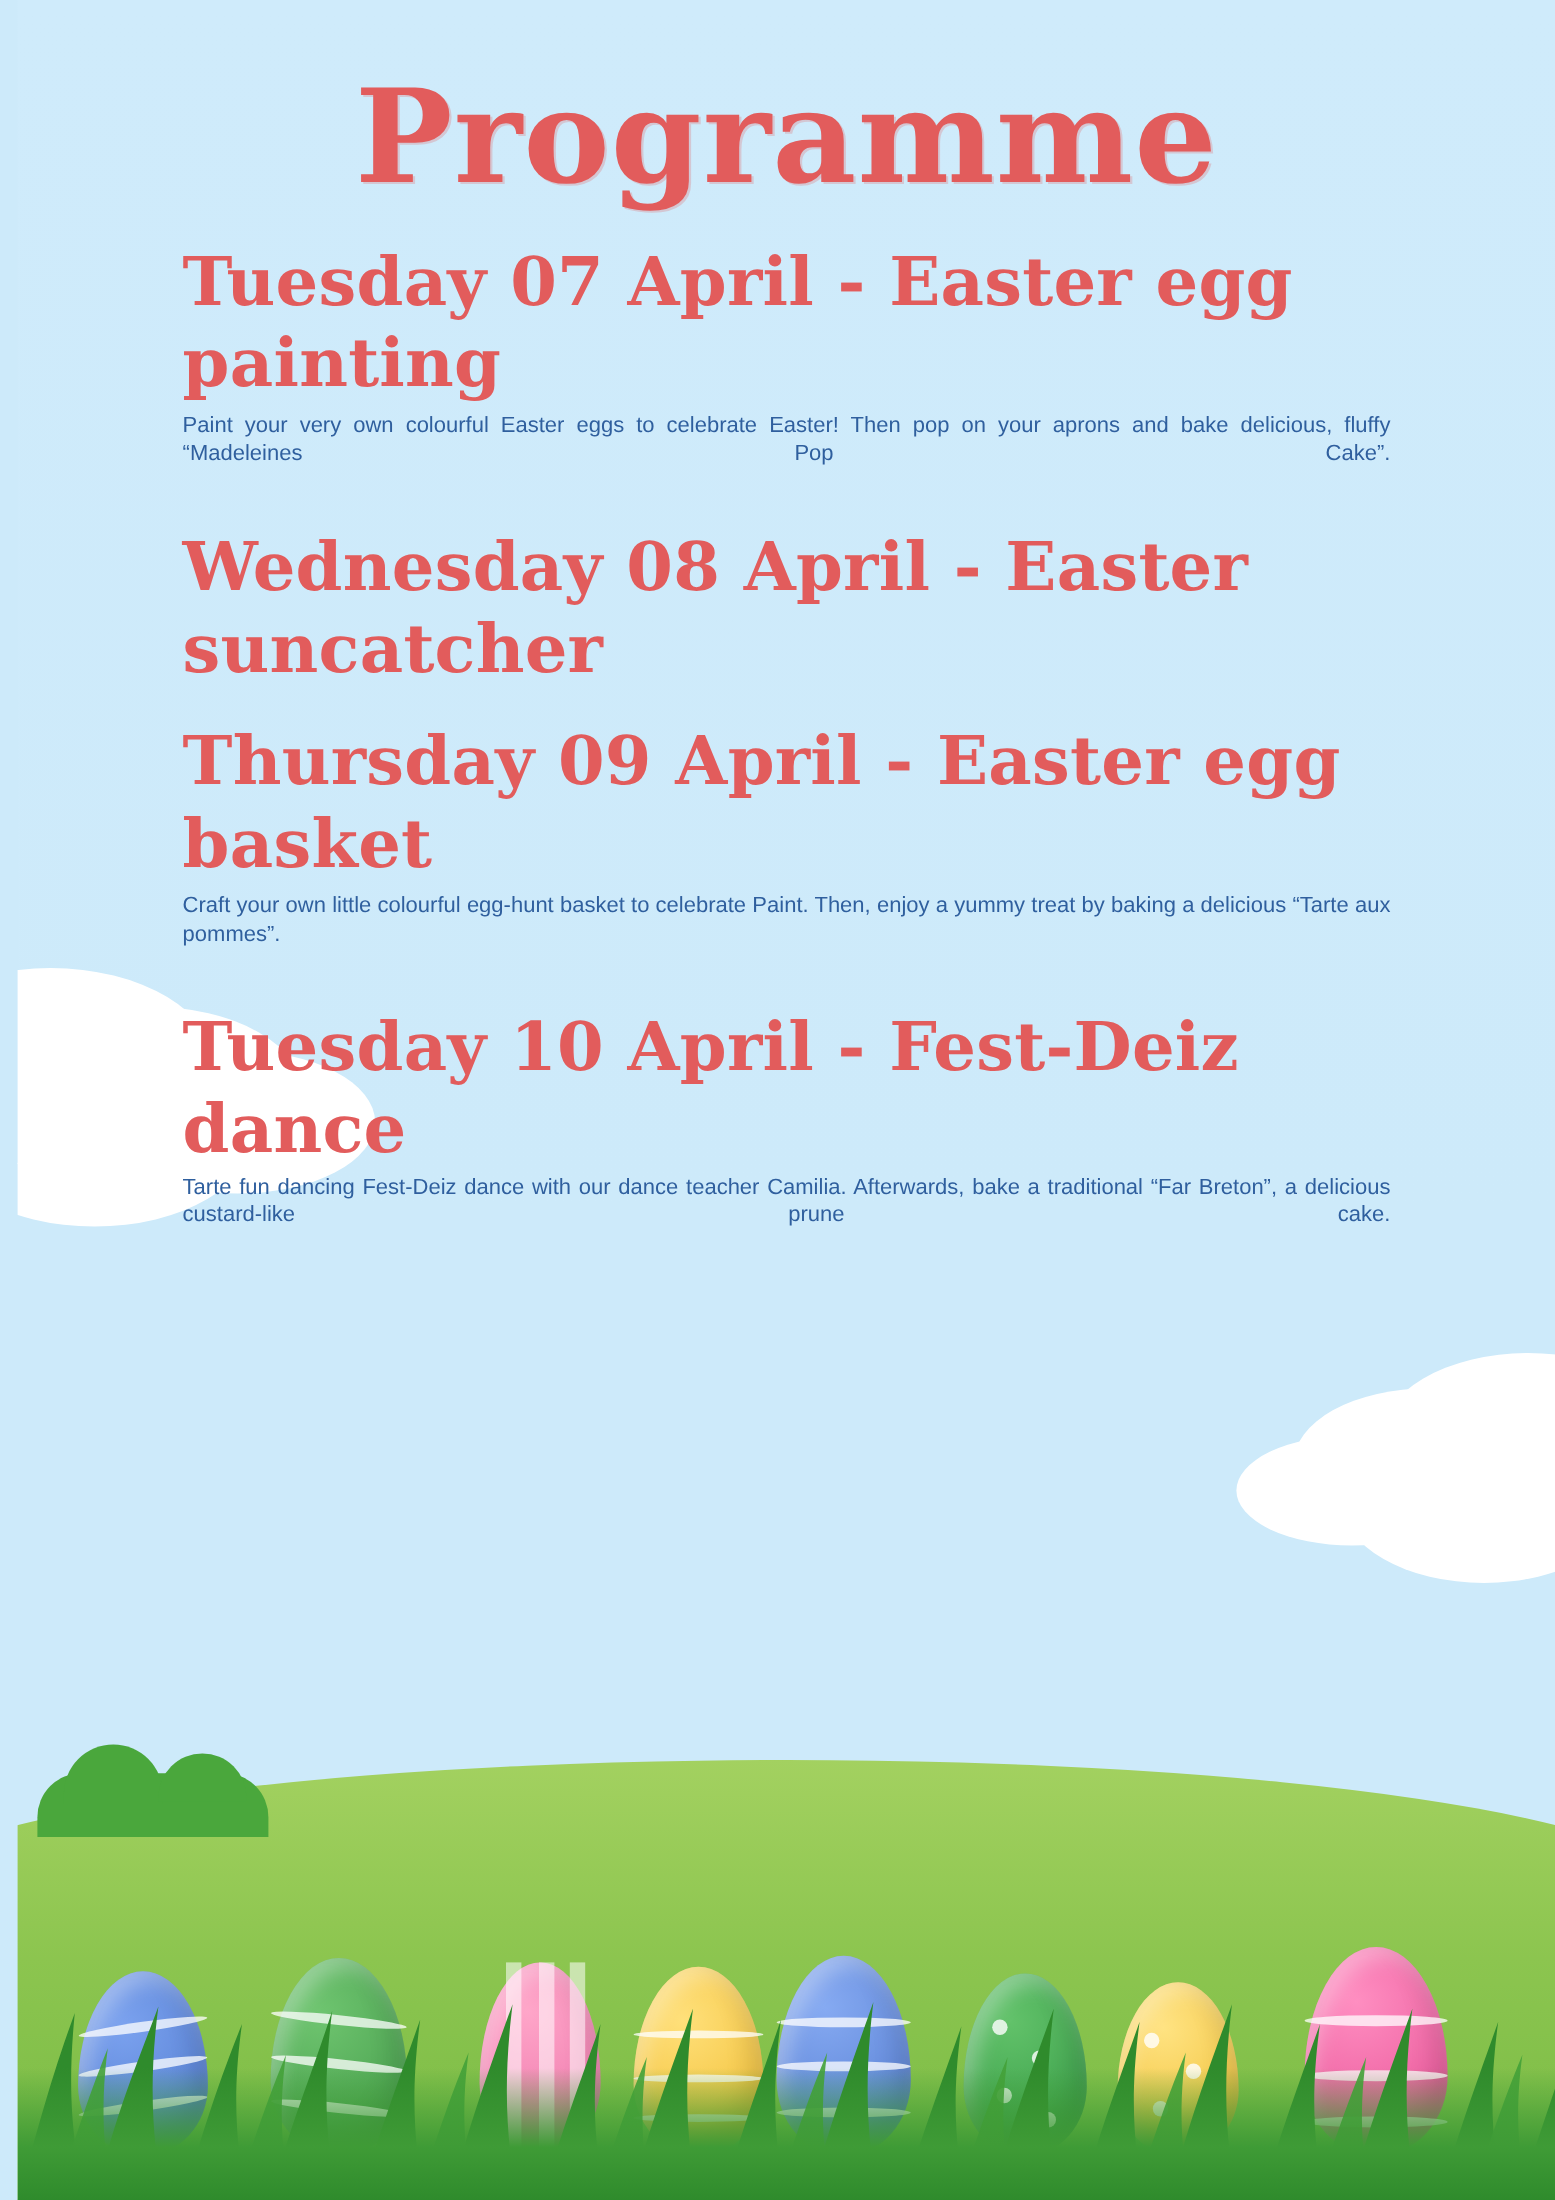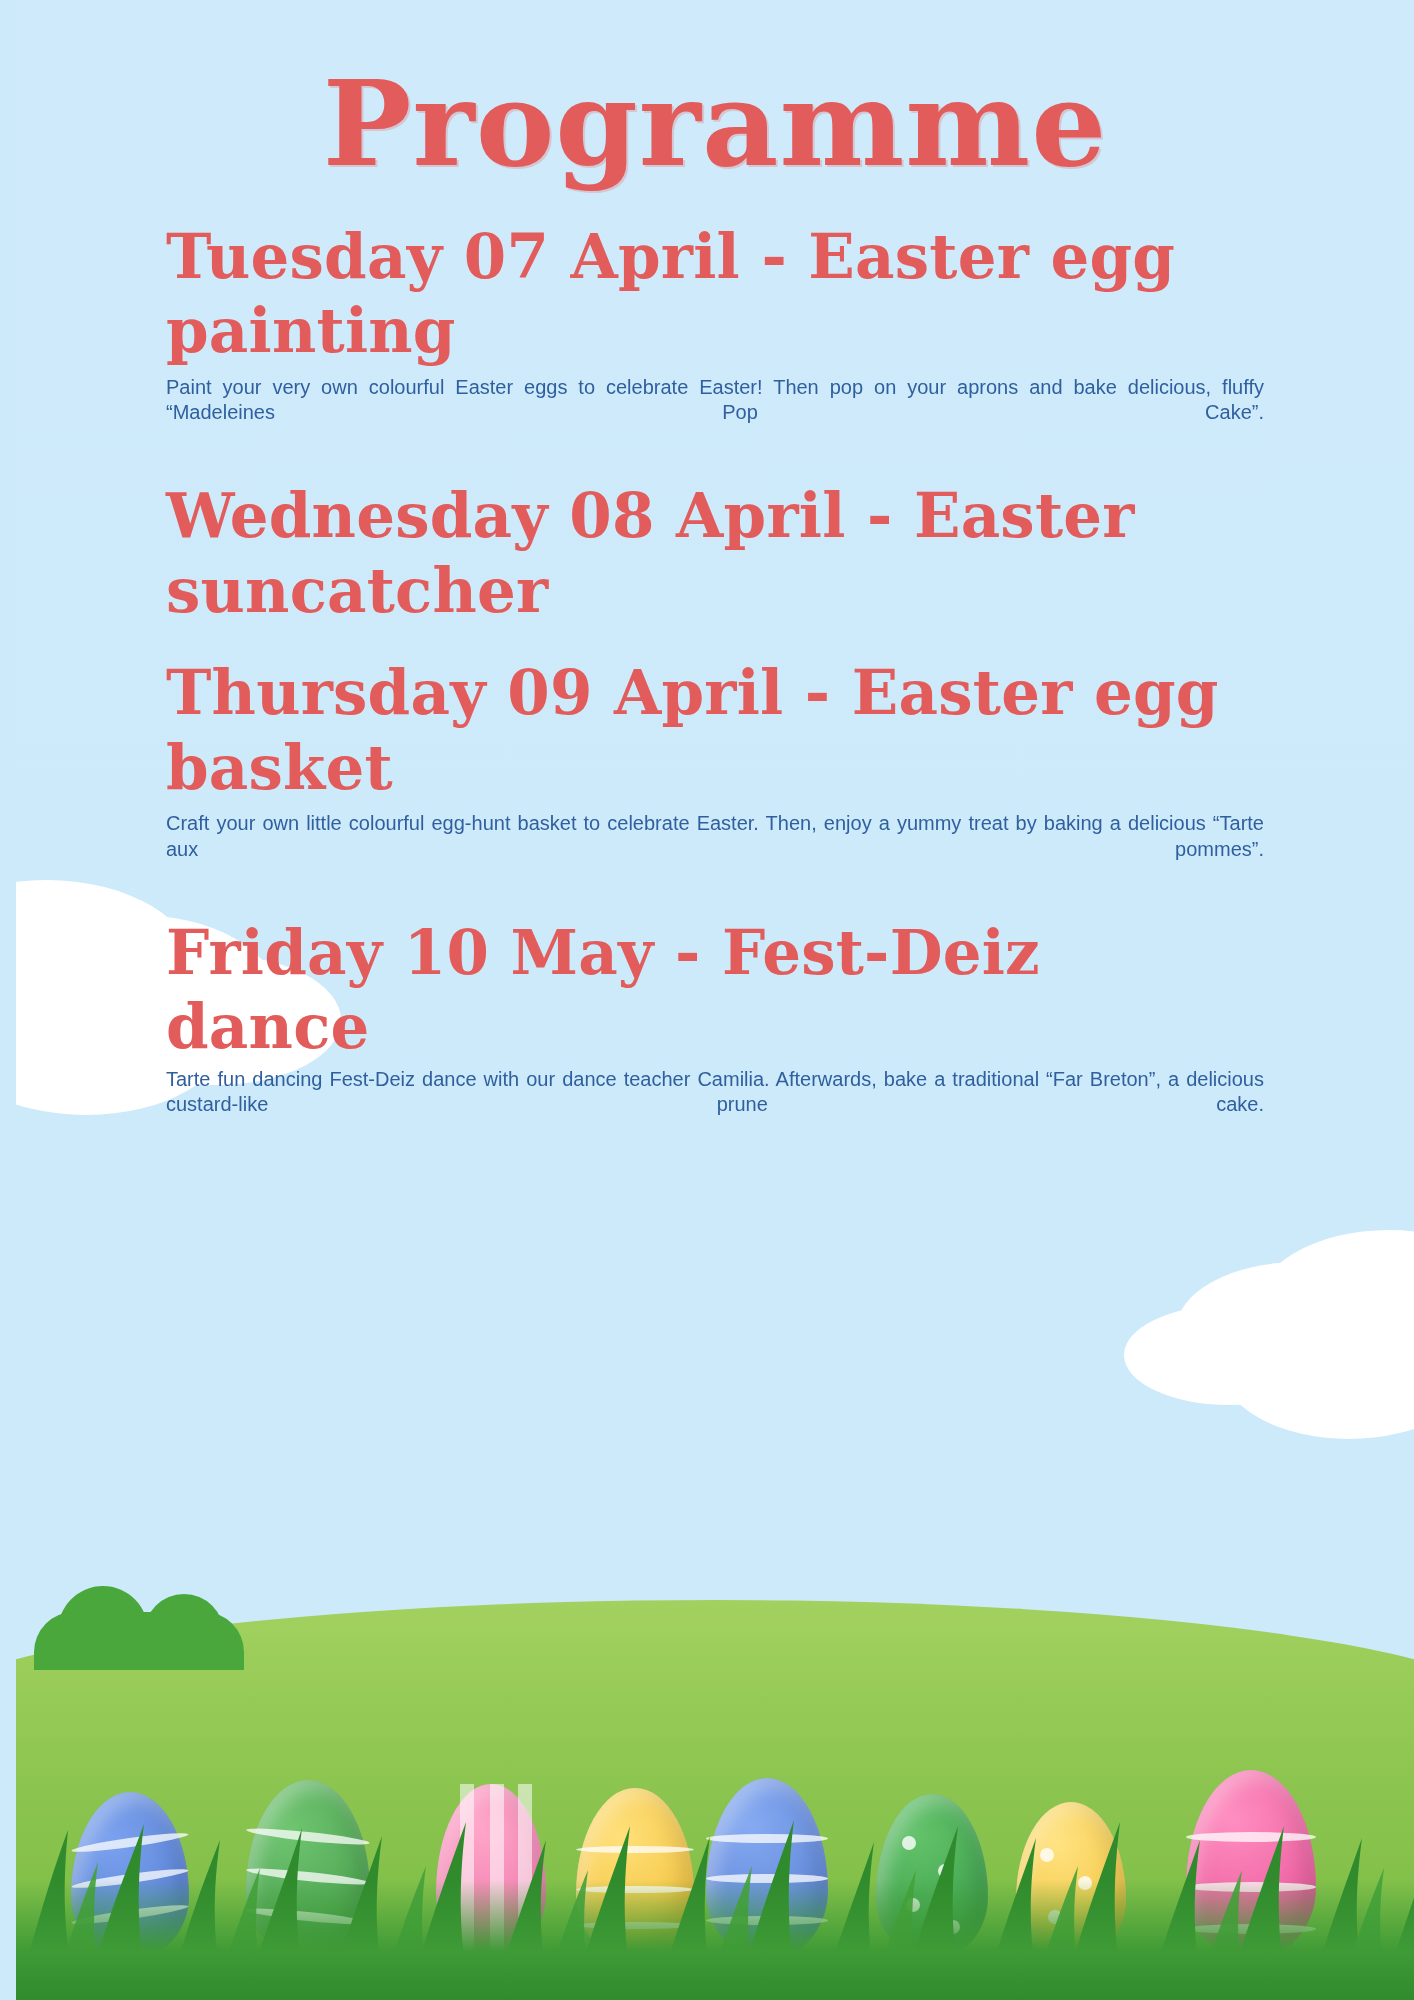--- a/index.html
+++ b/index.html
@@ -303,21 +303,21 @@
       <h2 class="entry-title">Tuesday 07 April - Easter egg painting</h2>
       <p class="entry-body">Paint your very own colourful Easter eggs to celebrate Easter! Then pop on your aprons and bake delicious, fluffy “Madeleines Pop Cake”.</p>
     </div>
 
     <div class="entry">
       <h2 class="entry-title">Wednesday 08 April - Easter suncatcher</h2>
     </div>
 
     <div class="entry">
       <h2 class="entry-title">Thursday 09 April - Easter egg basket</h2>
-      <p class="entry-body">Craft your own little colourful egg-hunt basket to celebrate Easter. Then, enjoy a yummy treat by baking a delicious “Tarte aux pommes”.</p>
+      <p class="entry-body">Craft your own little colourful egg-hunt basket to celebrate Paint. Then, enjoy a yummy treat by baking a delicious “Tarte aux pommes”.</p>
     </div>
 
     <div class="entry tight">
-      <h2 class="entry-title">Friday 10 May - Fest-Deiz dance</h2>
+      <h2 class="entry-title">Tuesday 10 April - Fest-Deiz dance</h2>
       <p class="entry-body">Tarte fun dancing Fest-Deiz dance with our dance teacher Camilia. Afterwards, bake a traditional “Far Breton”, a delicious custard-like prune cake.</p>
     </div>
   </div>
 </div>
 
 </body></html>

